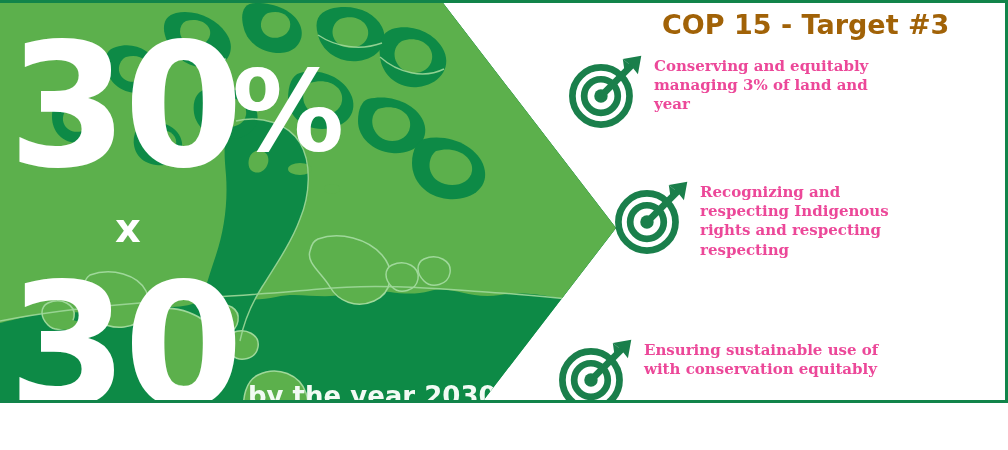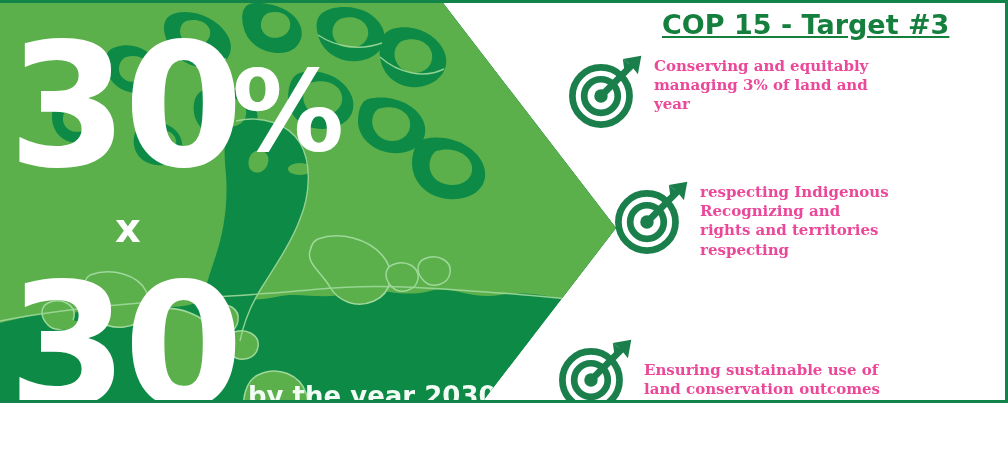--- a/index.html
+++ b/index.html
@@ -128,23 +128,22 @@
   }
 
   .right-title {
     position: absolute;
     left: 46px;
     top: 8px;
     font-family: "DejaVu Sans", sans-serif;
     font-weight: bold;
     font-size: 27px;
     line-height: 1;
-    color: #15803d;
+    color: #a16207;
     white-space: nowrap;
-    text-decoration: underline;
   }
 
   .bullet {
     position: absolute;
     display: flex;
     align-items: flex-start;
   }
   .bullet-icon {
     flex: 0 0 auto;
     width: 84px;
@@ -161,21 +160,21 @@
     color: #ec4899;
     padding-top: 8px;
   }
   .bullet-text div { white-space: nowrap; }
 
   #bullet-1 { left: -52px; top: 46px;  width: 450px; }
   #bullet-1 .bullet-text { width: 320px; }
   #bullet-2 { left: -6px;  top: 172px; width: 400px; }
   #bullet-2 .bullet-text { width: 280px; }
   #bullet-3 { left: -62px; top: 330px; width: 460px; }
-  #bullet-3 .bullet-text { width: 360px; margin-top: 20px; }
+  #bullet-3 .bullet-text { width: 360px; }
 </style>
 </head>
 <body>
 
 <div class="infographic">
 
   <div class="left-panel">
 
     <div class="map-layer">
       <svg viewBox="0 0 616 450" xmlns="http://www.w3.org/2000/svg" aria-hidden="true">
@@ -302,40 +301,40 @@
             <circle cx="44" cy="56" r="34"></circle>
             <circle cx="44" cy="56" r="20"></circle>
           </g>
           <circle cx="44" cy="56" r="8" fill="#1a7f4b"></circle>
           <line x1="44" y1="56" x2="82" y2="18" stroke="#1a7f4b" stroke-width="8" stroke-linecap="butt"></line>
           <path d="M70,12 L92,8 L88,30 L80,20 Z" fill="#1a7f4b"></path>
           <path d="M70,12 L80,20 L72,26 Z" fill="#1a7f4b"></path>
         </svg>
       </div>
       <div class="bullet-text">
+        <div>Recognizing and</div>
         <div>respecting Indigenous</div>
-        <div>Recognizing and</div>
-        <div>rights and territories</div>
+        <div>rights and respecting</div>
         <div>respecting</div>
       </div>
     </div>
 
     <div class="bullet" id="bullet-3">
       <div class="bullet-icon">
         <svg viewBox="0 0 100 100" xmlns="http://www.w3.org/2000/svg" aria-hidden="true">
           <g fill="none" stroke="#1a7f4b" stroke-width="8">
             <circle cx="44" cy="56" r="34"></circle>
             <circle cx="44" cy="56" r="20"></circle>
           </g>
           <circle cx="44" cy="56" r="8" fill="#1a7f4b"></circle>
           <line x1="44" y1="56" x2="82" y2="18" stroke="#1a7f4b" stroke-width="8" stroke-linecap="butt"></line>
           <path d="M70,12 L92,8 L88,30 L80,20 Z" fill="#1a7f4b"></path>
           <path d="M70,12 L80,20 L72,26 Z" fill="#1a7f4b"></path>
         </svg>
       </div>
       <div class="bullet-text">
         <div>Ensuring sustainable use of</div>
-        <div>land conservation outcomes</div>
+        <div>with conservation equitably</div>
       </div>
     </div>
 
   </div>
 </div>
 
 </body></html>

